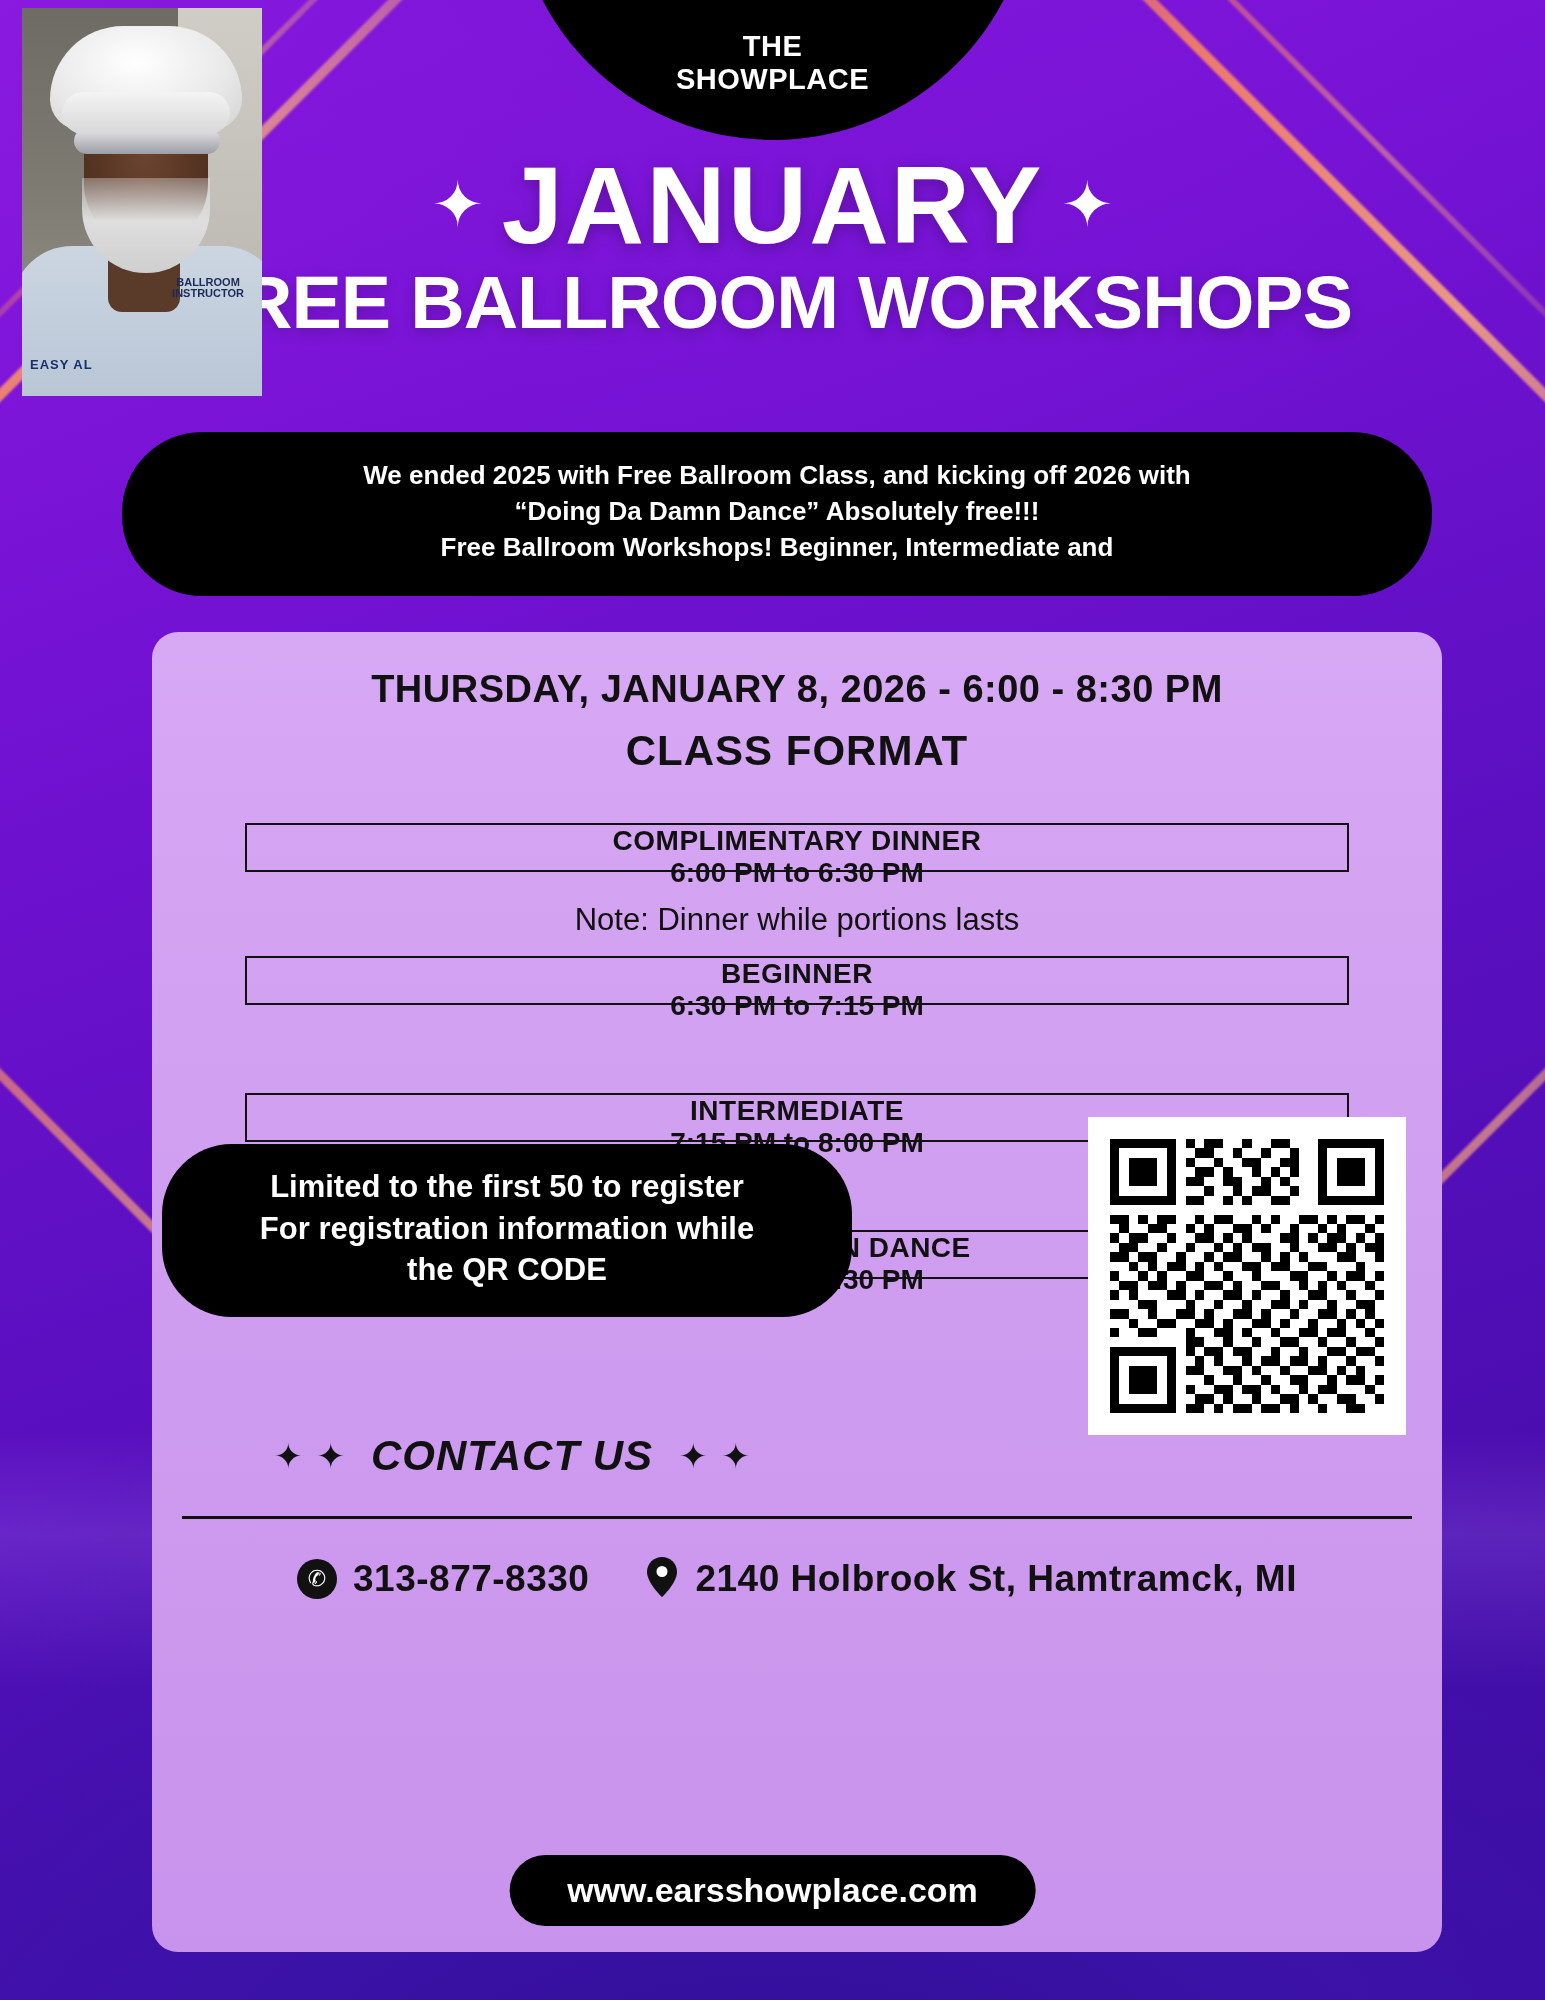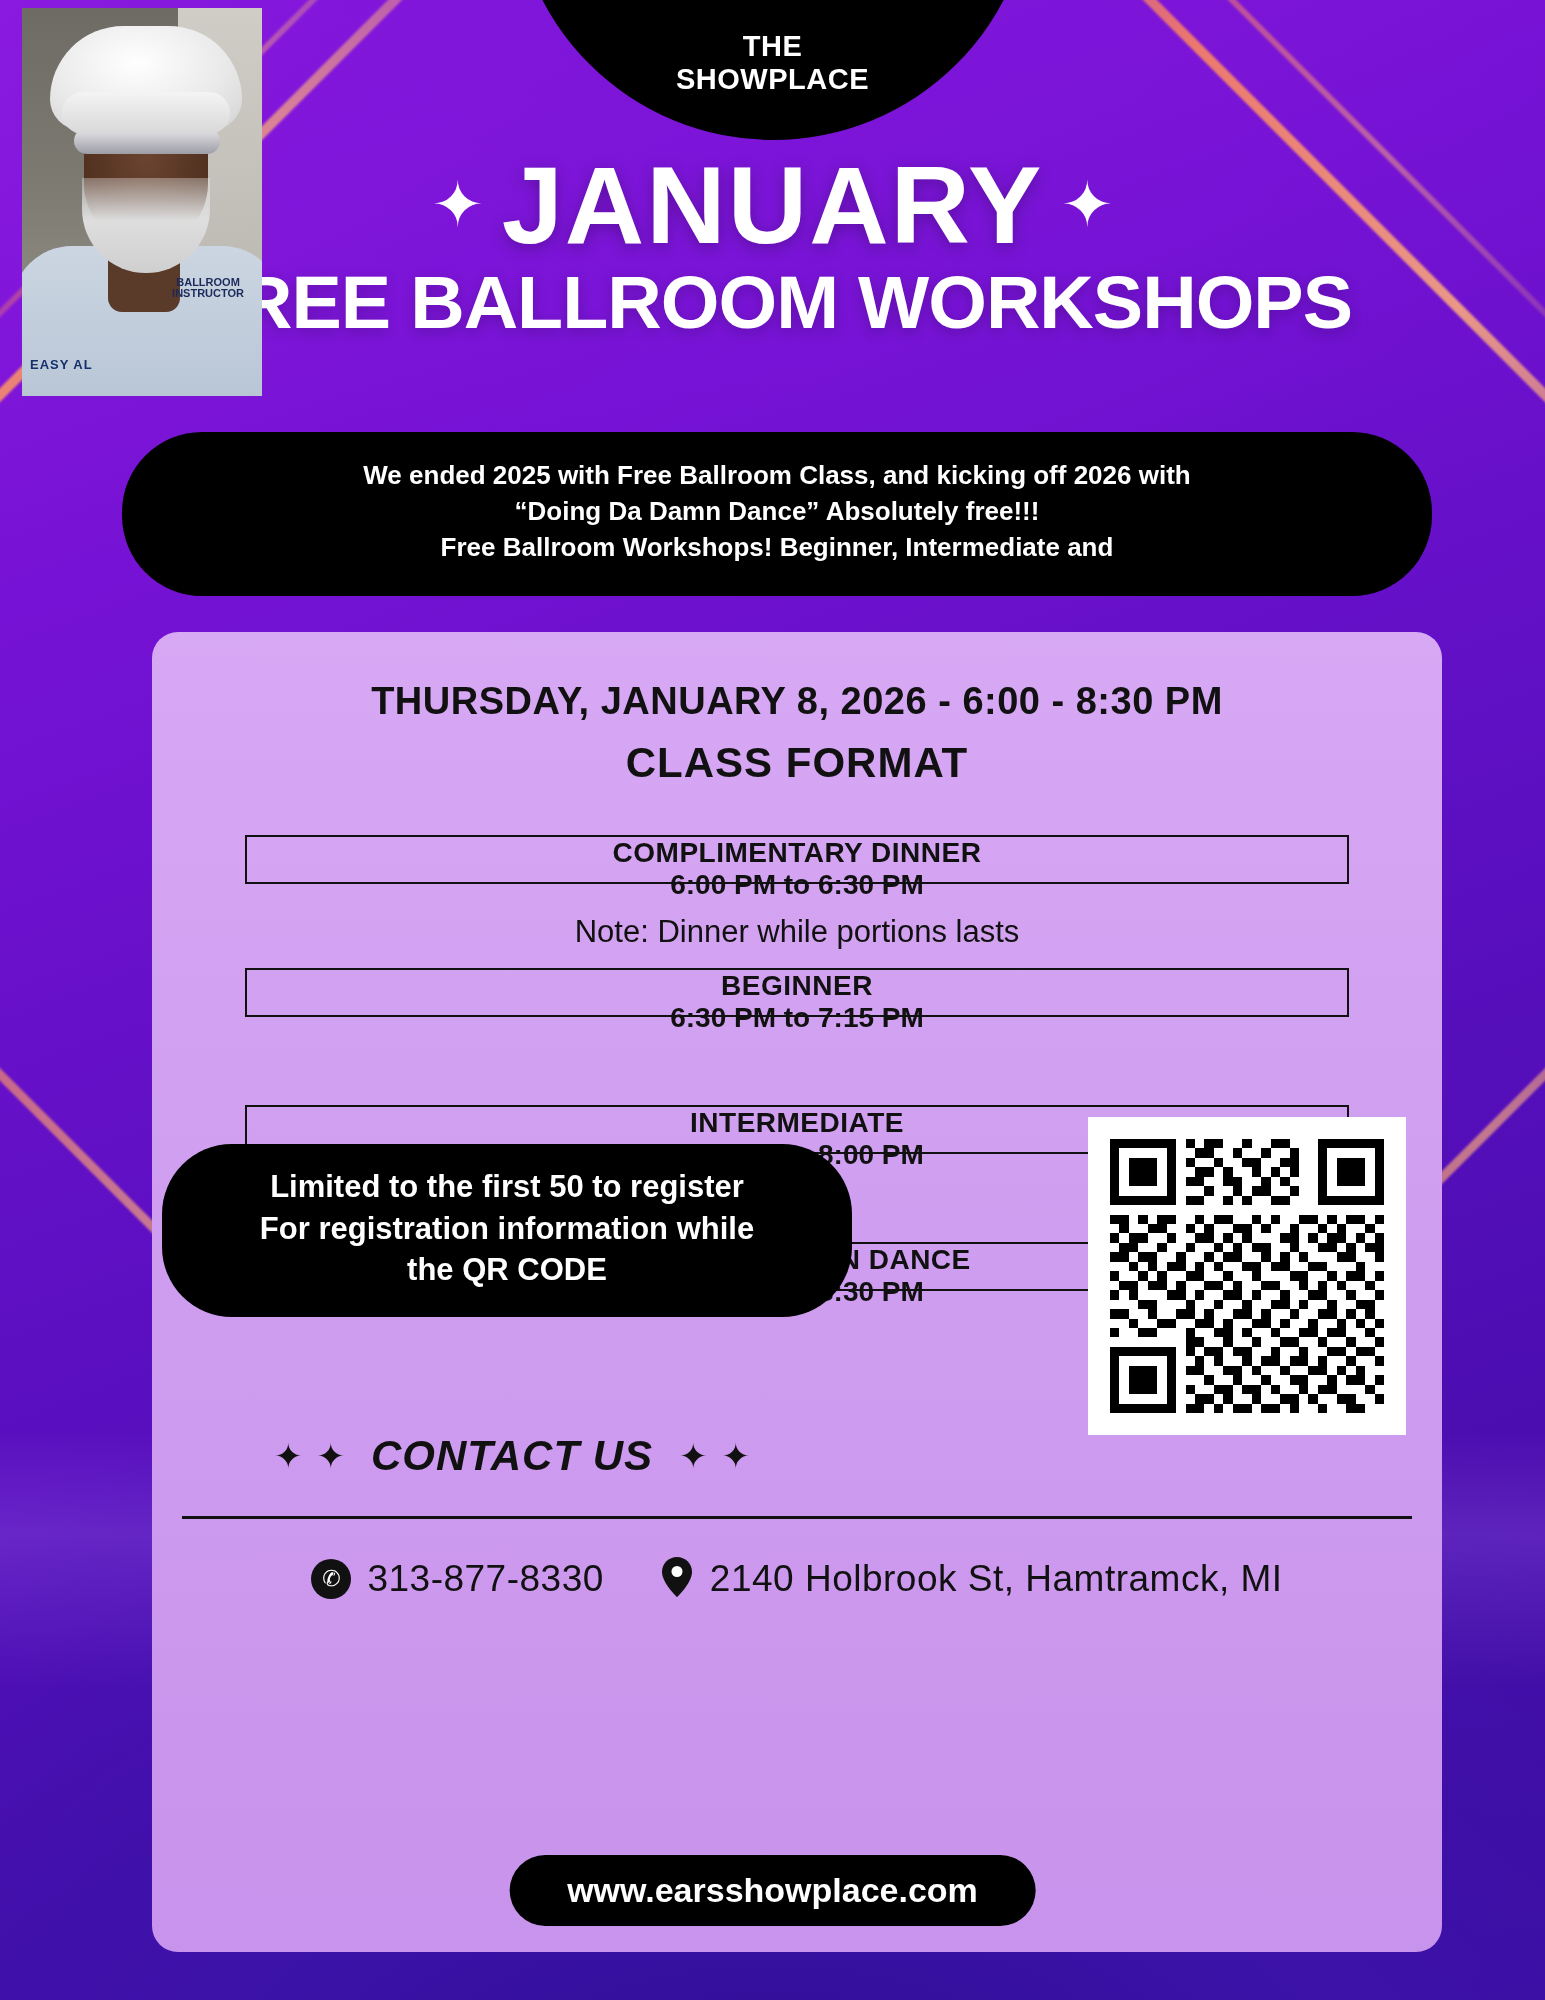--- a/index.html
+++ b/index.html
@@ -184,21 +184,21 @@
   
   .card {
     position: absolute;
     top: 632px;
     left: 152px;
     width: 1290px;
     height: 1320px;
     background: linear-gradient(180deg, #d7a8f4 0%, #cf9ef0 45%, #c893ec 100%);
     border-radius: 26px;
     z-index: 4;
-    padding: 30px 48px;
+    padding: 18px 48px;
   }
   .date-line {
     text-align: center;
     font-size: 38px;
     font-weight: 700;
     color: #111;
     letter-spacing: .5px;
     margin-top: 18px;
   }
   .class-format {
@@ -290,21 +290,21 @@
     position: absolute;
     left: 24px;
     right: 24px;
     top: 925px;
     display: flex;
     align-items: center;
     justify-content: center;
     gap: 56px;
   }
   .citem { display:flex; align-items:center; gap: 16px; }
-  .citem .txt { font-size: 37px; font-weight: 400; color: #111; letter-spacing: .5px; }
+  .citem .txt { font-size: 37px; font-weight: 700; color: #111; letter-spacing: .5px; }
   .icon-circle {
     width: 40px; height: 40px; border-radius: 50%;
     background: #111; display:flex; align-items:center; justify-content:center;
     color:#fff; font-size: 22px;
   }
   .pin {
     width: 34px; height: 44px;
     display:flex; align-items:flex-start; justify-content:center;
   }
 

